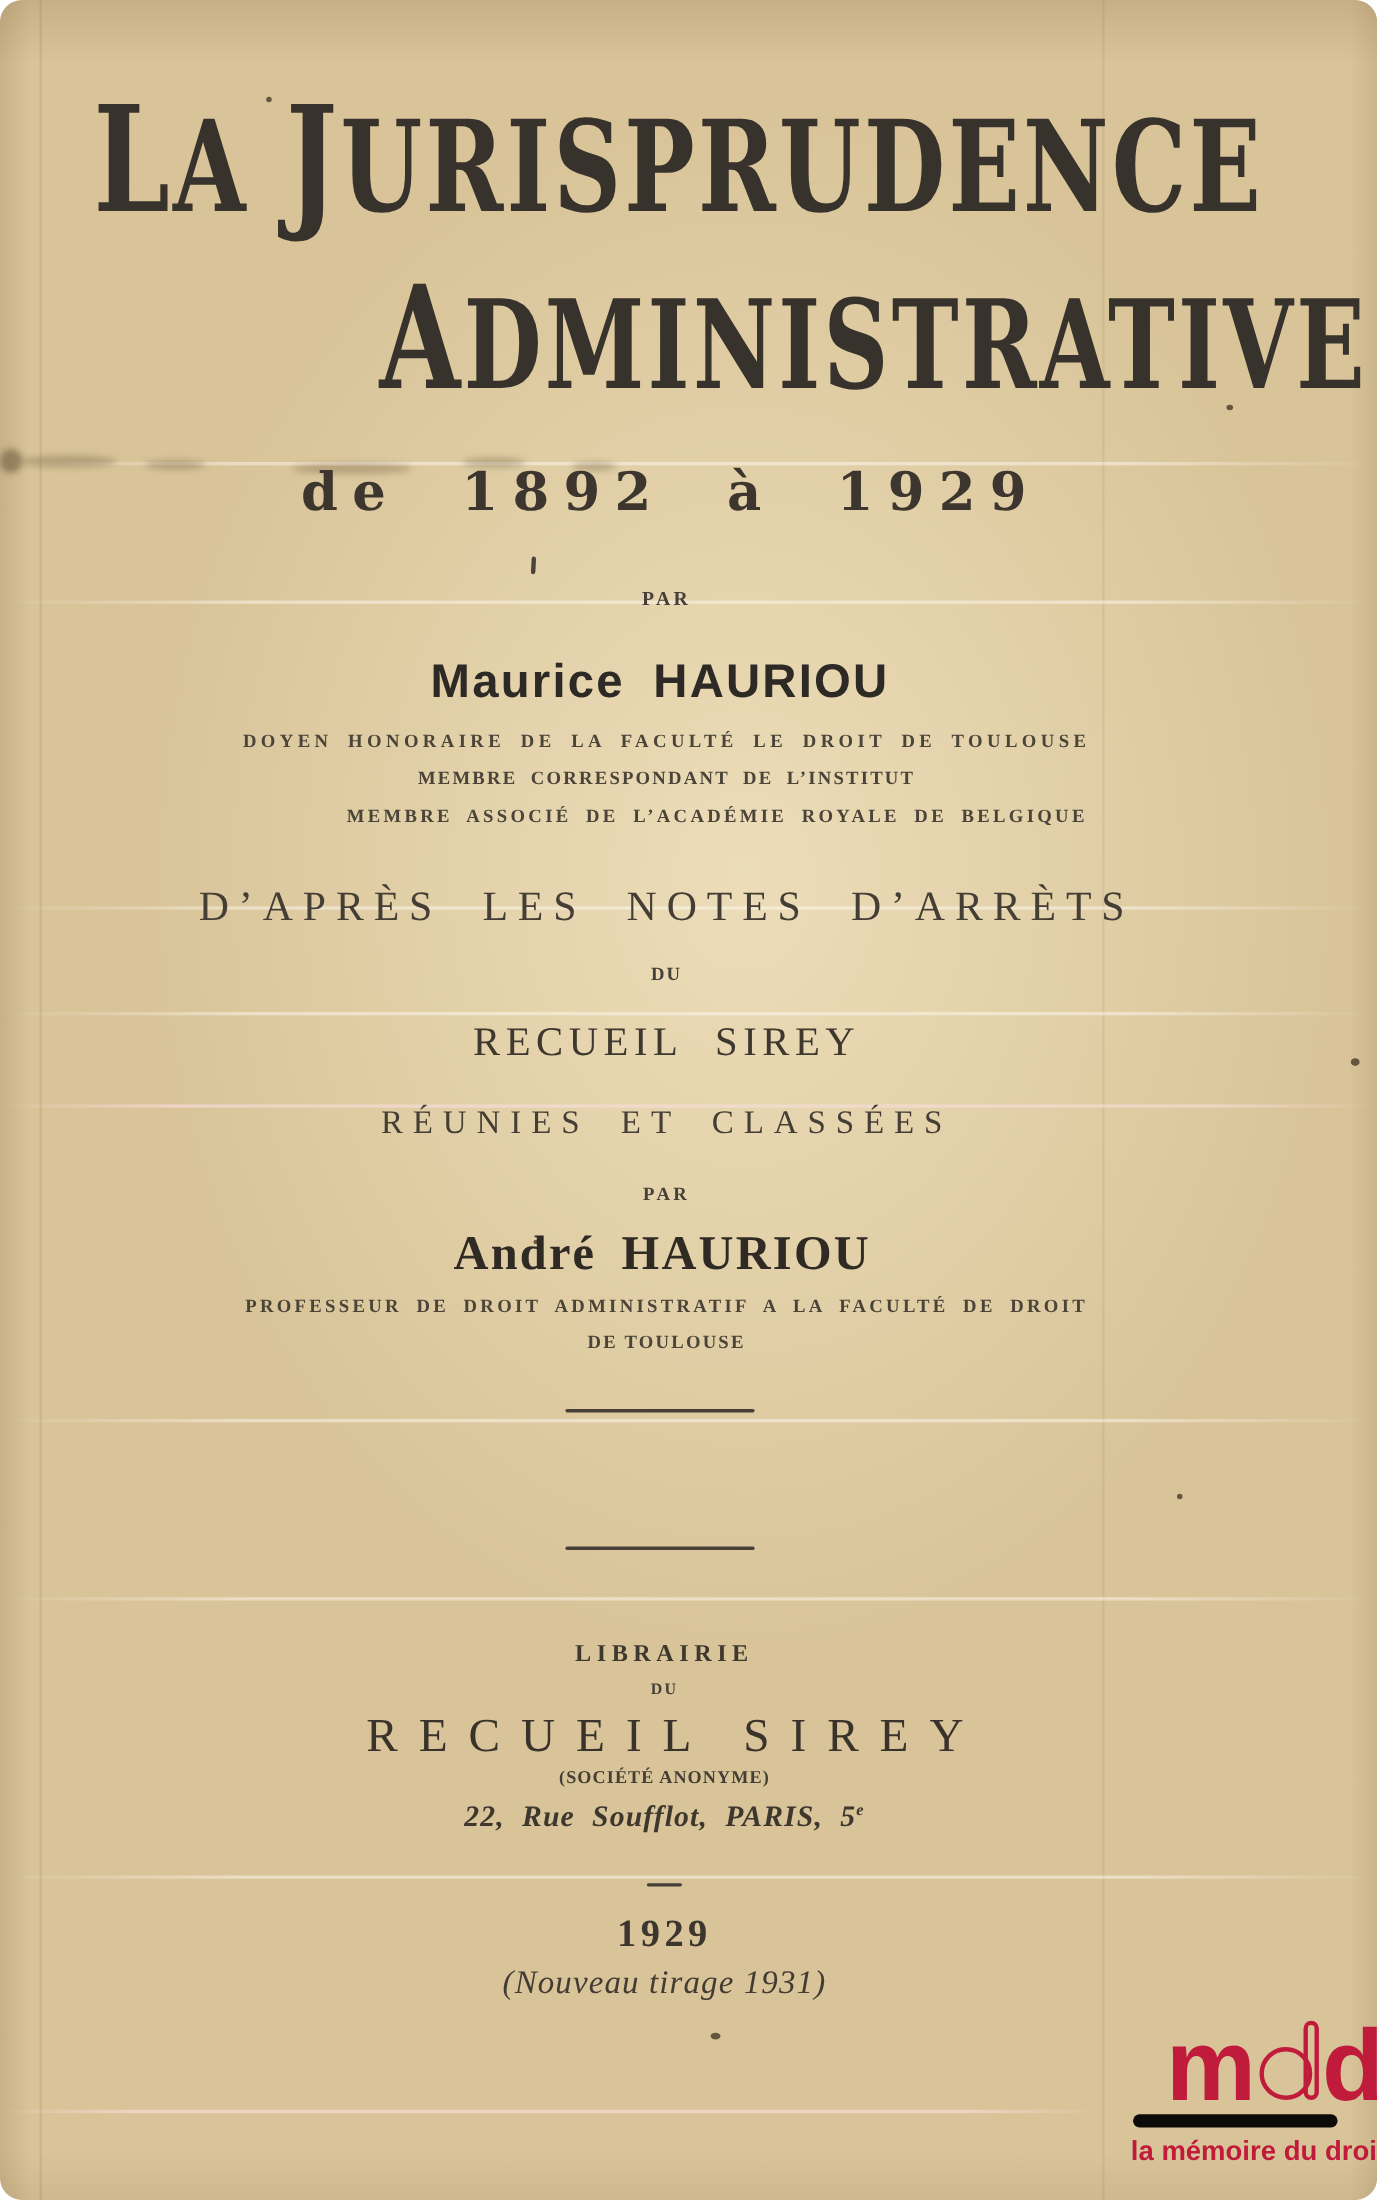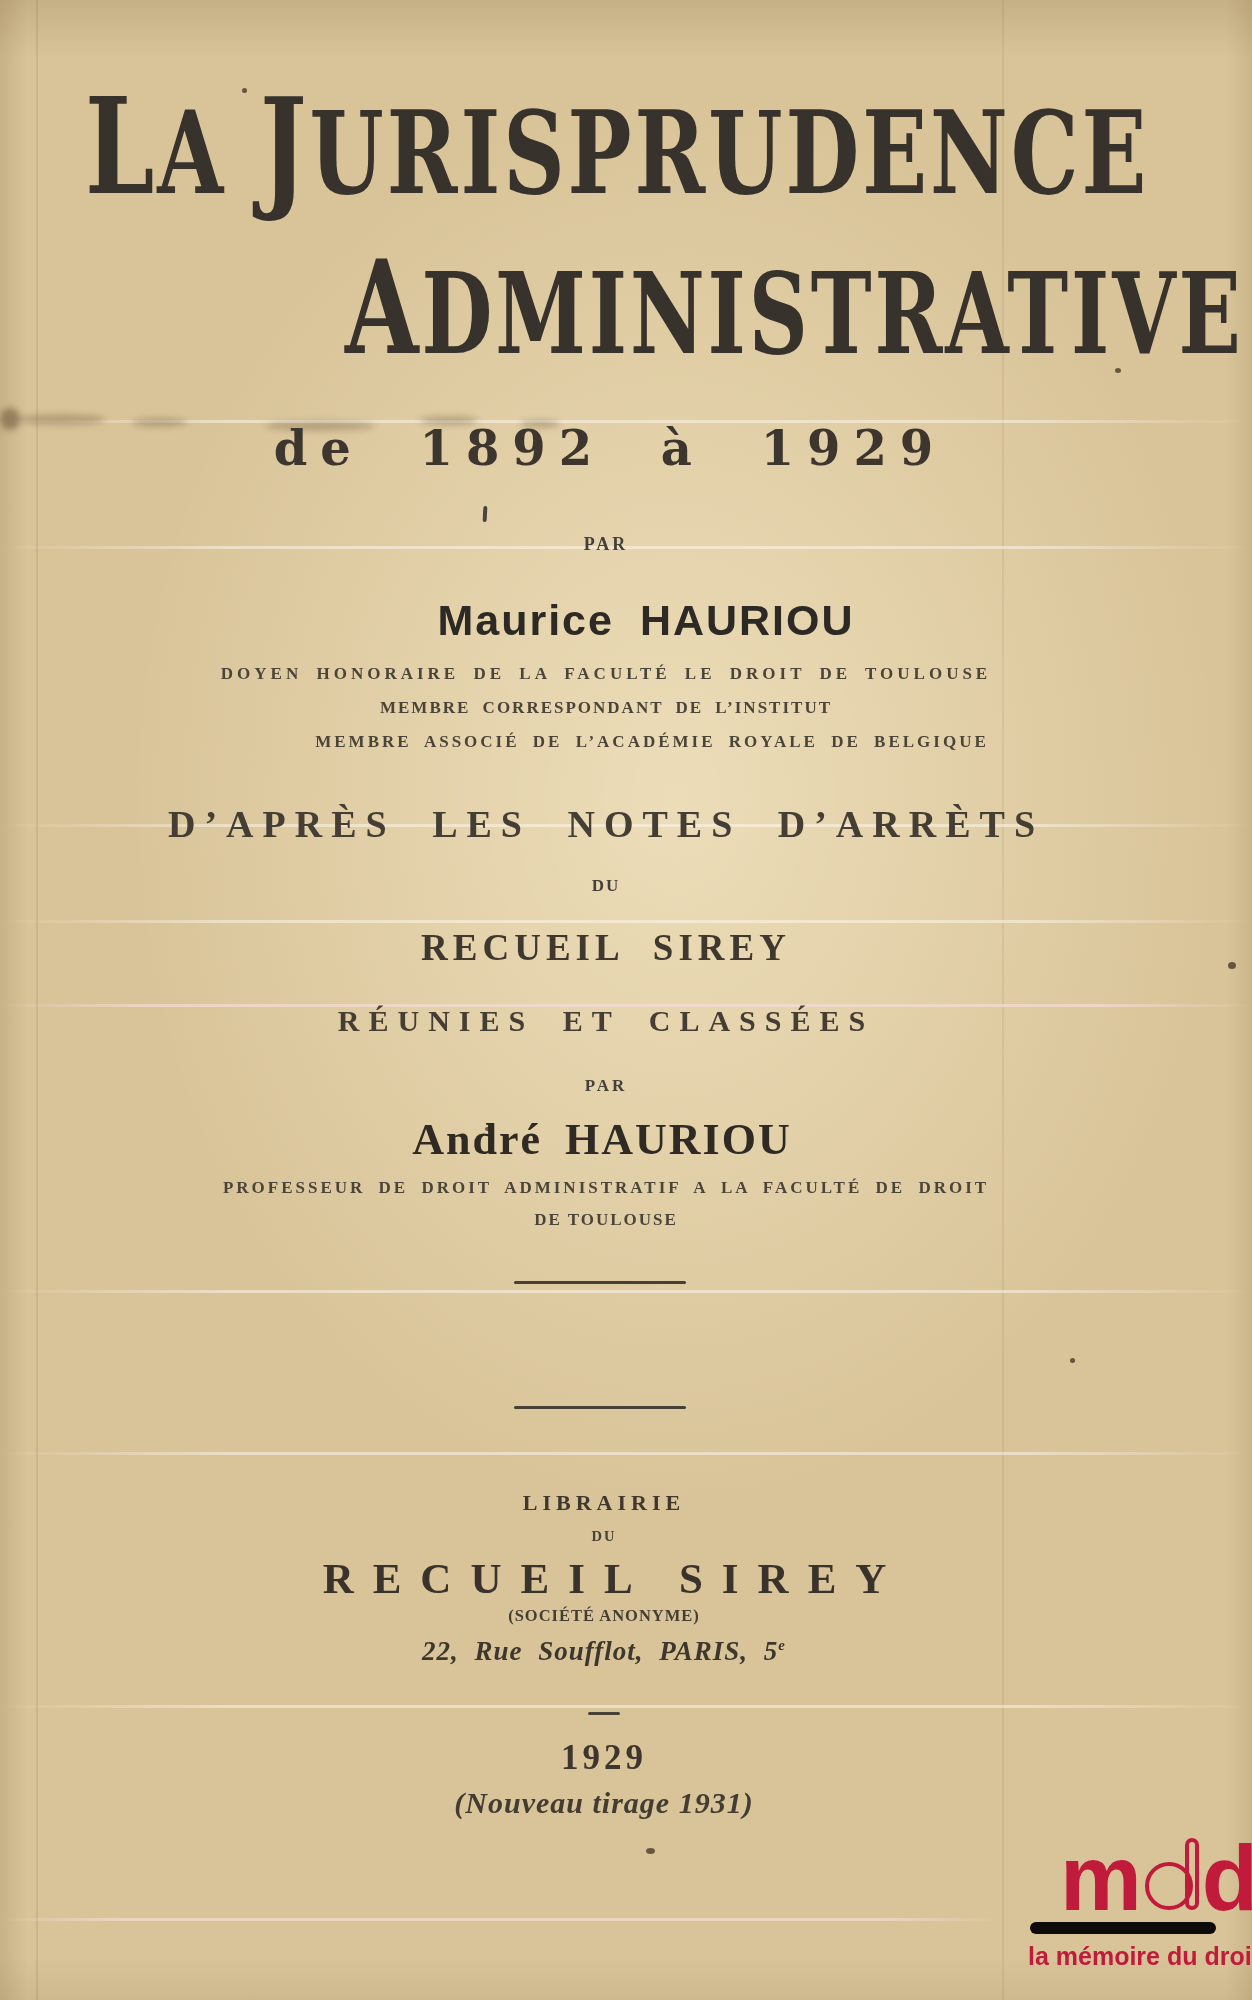--- a/index.html
+++ b/index.html
@@ -7,22 +7,23 @@
     position:relative;width:1252px;height:2000px;
     background-color:#d9c499;
     background-image:
       radial-gradient(ellipse 760px 980px at 54% 40%, rgba(255,246,216,0.50), rgba(255,246,216,0) 72%),
       linear-gradient(180deg, rgba(138,110,68,0.24), rgba(138,110,68,0) 58px),
       linear-gradient(90deg, rgba(128,100,60,0.20), rgba(128,100,60,0) 28px),
       linear-gradient(270deg, rgba(128,100,60,0.16), rgba(128,100,60,0) 26px),
       linear-gradient(0deg, rgba(138,110,68,0.14), rgba(138,110,68,0) 44px);
     font-family:"Liberation Serif", serif;
     color:#3f3a33;
+    border-radius:20px;
   }
-  .abs{position:absolute;font-weight:bold;}
+  .abs{position:absolute;}
   .ctr{text-align:center;white-space:nowrap;}
 
   
   .title{
     position:absolute;
     font-family:"DejaVu Serif", serif;
     font-weight:700;
     color:#37322b;
     line-height:1;
     white-space:nowrap;
@@ -31,21 +32,21 @@
   .title-1{left:85px;top:80px;font-size:115px;letter-spacing:4px;transform:scaleX(0.74);}
   .title-2{left:345px;top:243px;font-size:112px;letter-spacing:4px;transform:scaleX(0.73);}
   .lead{font-size:1.16em;}
   .w2{margin-left:0.34em;}
 
   .years{left:0;top:420px;width:1220px;font-family:"DejaVu Serif", serif;font-weight:600;
          font-size:48px;letter-spacing:13px;word-spacing:26px;color:#3c362e;}
 
   .par{left:20px;top:534px;width:1172px;font-weight:700;font-size:18px;letter-spacing:3px;color:#46403a;}
   .maurice{left:0;top:596px;width:1200px;font-family:"Liberation Sans", sans-serif;font-weight:700;
-           font-size:43px;letter-spacing:2px;word-spacing:12px;color:#2d2924;padding-left:46px;}
+           font-size:43px;letter-spacing:2px;word-spacing:12px;color:#2d2924;}
   .aff{left:0;top:664px;width:1212px;font-weight:600;font-size:17px;letter-spacing:4px;word-spacing:6px;color:#4b4439;}
   .aff2{top:698px;letter-spacing:2px;}
   .aff3{top:732px;letter-spacing:3px;margin-left:46px;}
 
   .dapres{left:0;top:802px;width:1212px;font-size:38px;letter-spacing:9px;word-spacing:18px;color:#443e35;}
   .du1{left:0;top:876px;width:1212px;font-weight:700;font-size:17px;letter-spacing:2px;color:#46403a;}
   .recueil1{left:0;top:926px;width:1212px;font-size:37px;letter-spacing:5px;word-spacing:16px;color:#3e382f;}
   .reunies{left:0;top:1004px;width:1212px;font-size:30px;letter-spacing:9px;word-spacing:12px;color:#443e35;}
   .par2{left:0;top:1076px;width:1212px;font-weight:700;font-size:17px;letter-spacing:3px;color:#46403a;}
   .andre{left:0;top:1114px;width:1204px;font-weight:700;font-size:44px;letter-spacing:2px;word-spacing:10px;color:#2f2a24;}

